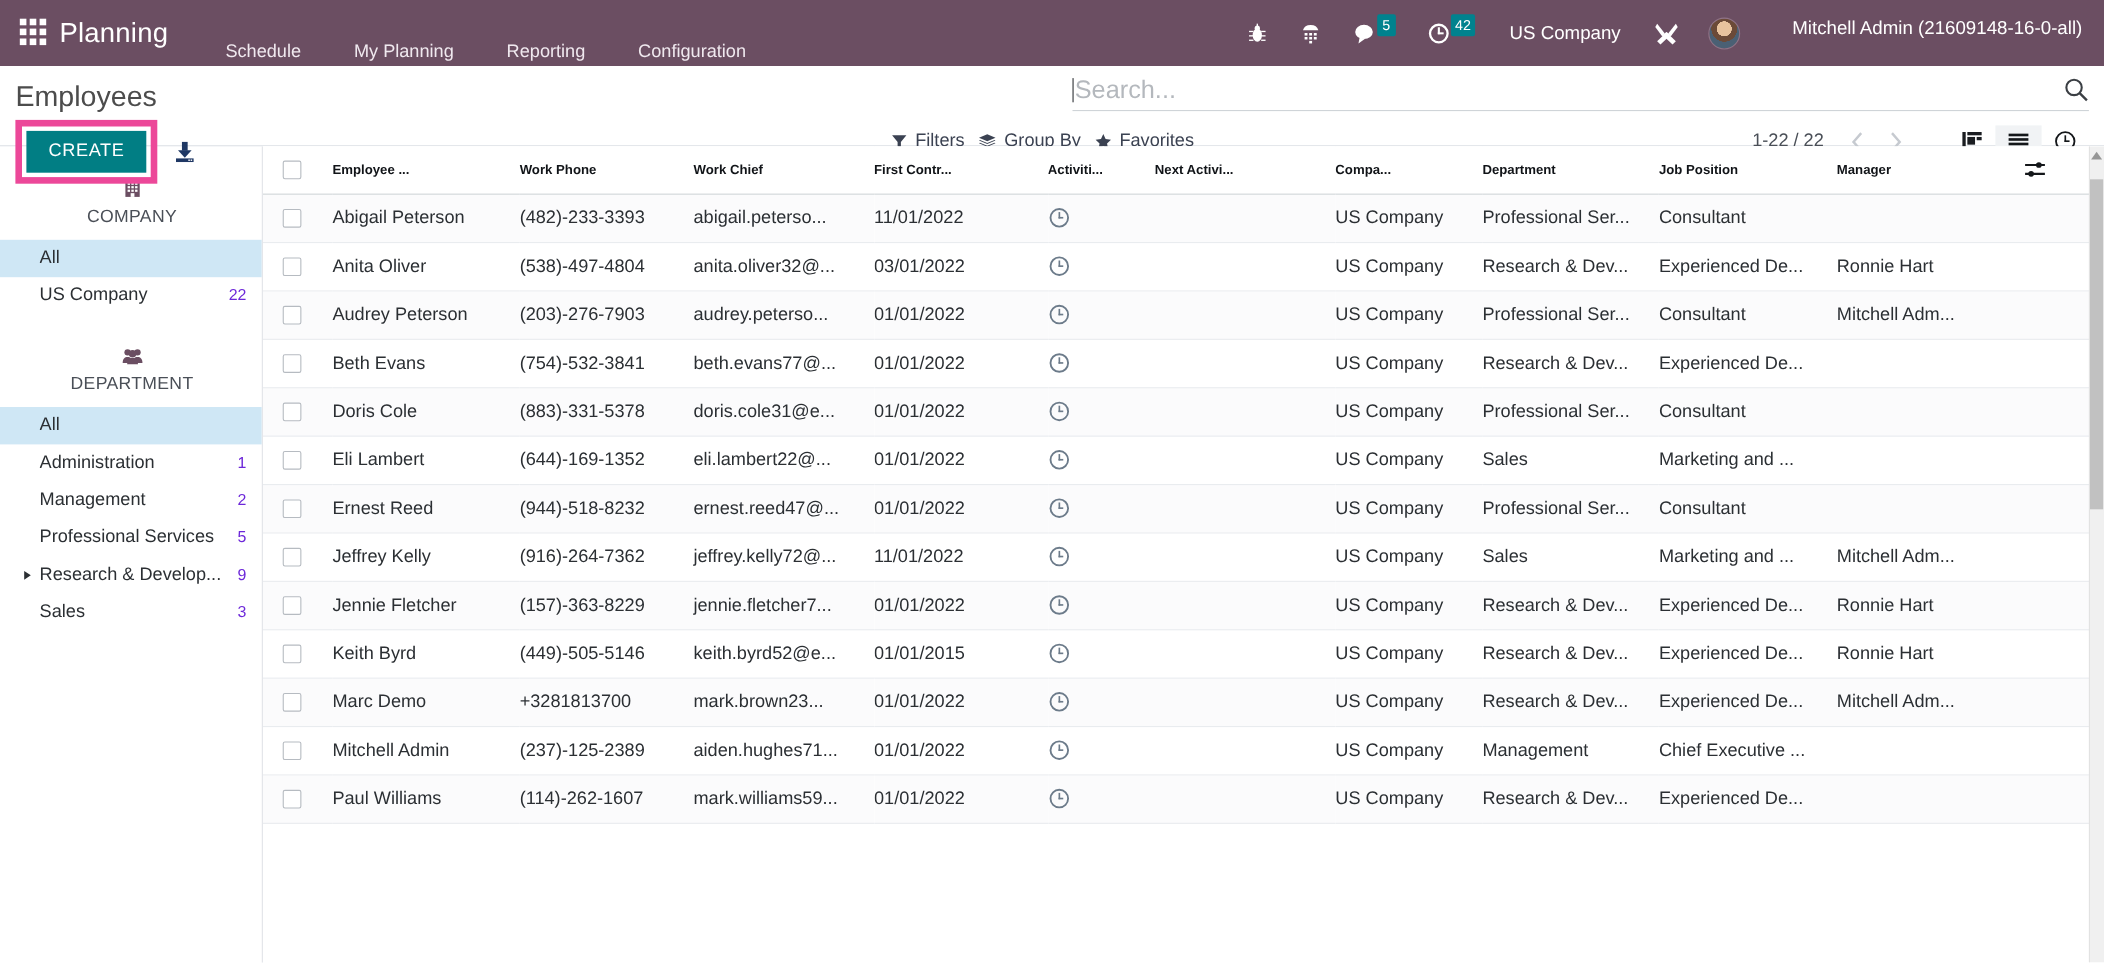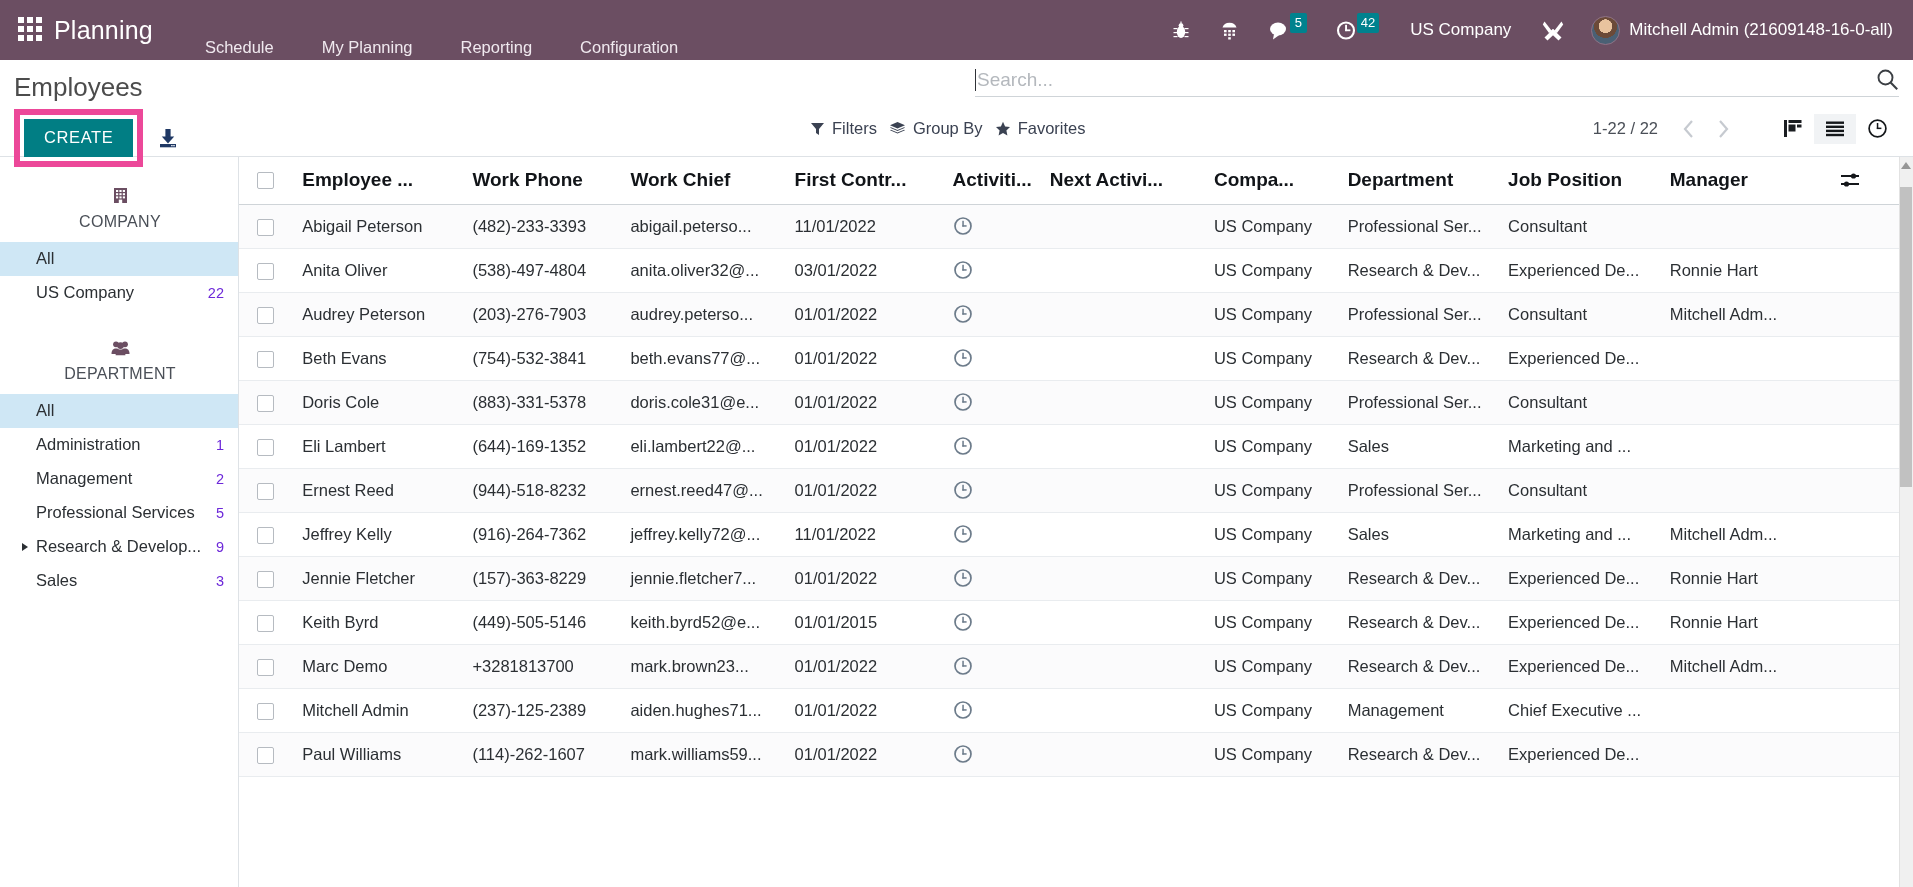--- a/index.html
+++ b/index.html
@@ -76,25 +76,25 @@
     text-align: center;
   }
   .company-name { font-size: 17px; padding: 0 16px; color: #ffffff; cursor: pointer; white-space: nowrap; }
   .avatar {
     width: 29px; height: 29px; border-radius: 50%;
     background: radial-gradient(circle at 50% 34%, #e8c39e 0 30%, #6b4a38 31% 52%, #4a6074 53% 100%);
     border: 1px solid #8f7386;
     flex: none;
   }
   .user-name { font-size: 17px; color: #ffffff; margin-left: 9px; white-space: nowrap; cursor: pointer; }
-  .user-block { display: flex; align-items: center; padding: 0 6px 0 12px; cursor: pointer; }
+  .user-block { display: flex; align-items: flex-start; padding: 0 6px 0 12px; cursor: pointer; gap: 38px; }
 
   
   .control-panel {
-    height: 97px;
+    height: 73px;
     background: #ffffff;
     border-bottom: 1px solid #dee2e6;
     position: relative;
   }
   .page-title {
     position: absolute;
     left: 14px; top: 12px;
     font-size: 26px;
     color: #4c4c4c;
     font-weight: 400;
@@ -119,21 +119,21 @@
   .import-icon { margin-left: 14px; cursor: pointer; display: inline-block; }
 
   
   .search-area { position: absolute; left: 975px; top: 8px; right: 14px; }
   .search-row { display: flex; align-items: center; border-bottom: 1px solid #cfd4d8; padding-bottom: 5px; }
   .search-caret {
     width: 1px; height: 22px; background: #2f3237; margin-right: 1px; flex: none;
   }
   .search-input {
     border: none; outline: none; flex: 1;
-    font-size: 19px; color: #ef4444;
+    font-size: 23px; color: #ef4444;
     font-family: "Liberation Sans", sans-serif;
     background: transparent;
     padding: 0;
   }
   .search-input::placeholder { color: #b4b8bd; }
   .search-icon-btn { cursor: pointer; flex: none; padding-left: 10px; }
 
   .filter-row {
     position: absolute; left: 975px; top: 52px; right: 14px;
     display: flex; align-items: center;
@@ -184,21 +184,21 @@
     border-top: 4.5px solid transparent;
     border-bottom: 4.5px solid transparent;
     cursor: pointer;
   }
   .sb-gap { height: 20px; }
 
   
   .table-area { flex: 1; overflow: hidden; position: relative; background: #fff; }
   table.list { width: 100%; border-collapse: collapse; table-layout: fixed; }
   table.list th {
-    font-size: 19px; font-weight: 700; color: #111418;
+    font-size: 12px; font-weight: 700; color: #111418;
     text-align: left;
     padding: 12px 8px 13px 0;
     border-bottom: 1px solid #cfd4d8;
     white-space: nowrap;
     overflow: hidden;
     text-overflow: ellipsis;
     background: #fff;
     cursor: pointer;
   }
   table.list td {

